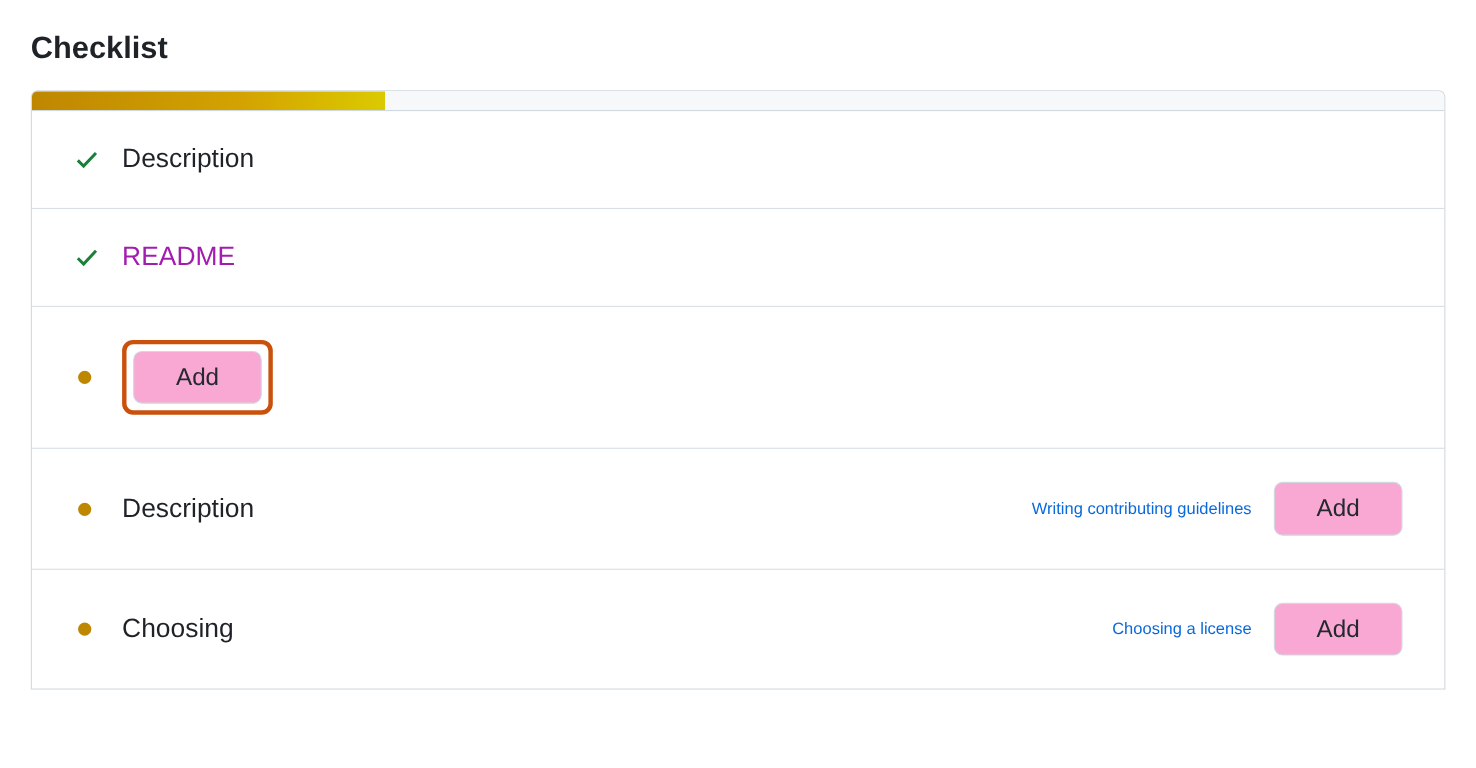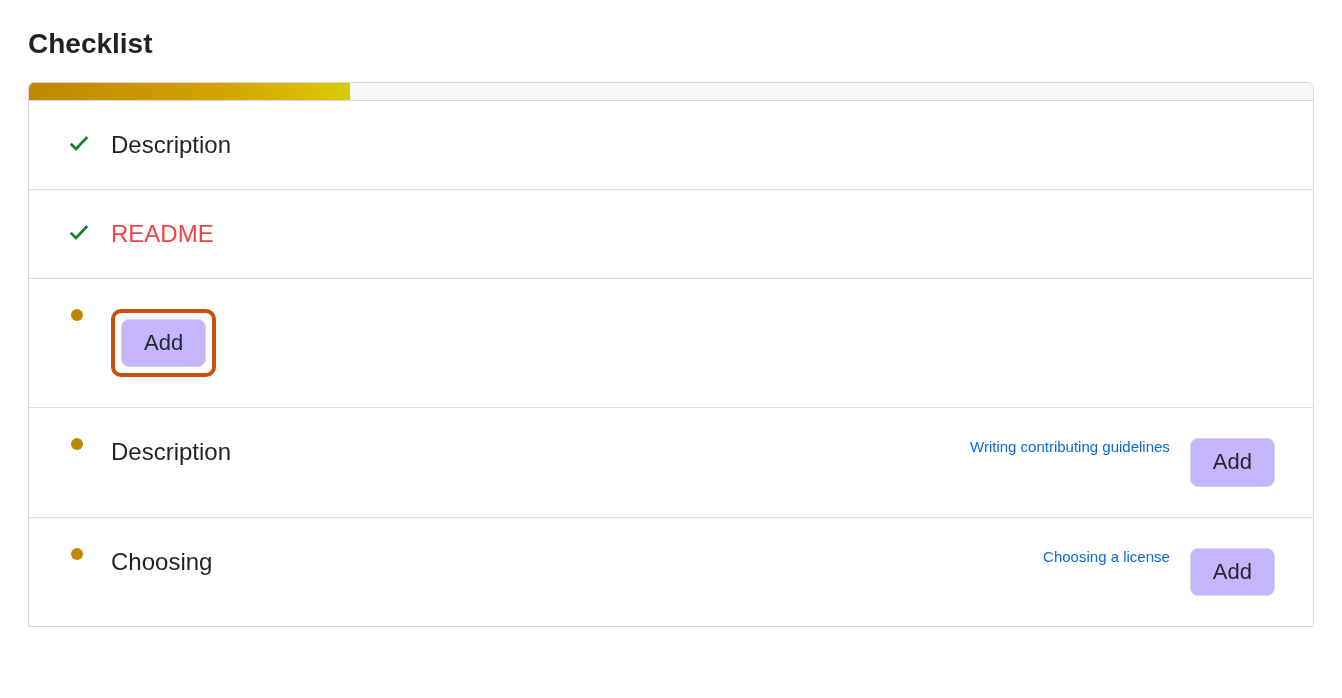--- a/index.html
+++ b/index.html
@@ -24,21 +24,21 @@
     background: #f6f8fa;
     border-bottom: 1px solid #d1d9e0;
     position: relative;
   }
   .progress-fill {
     height: 100%;
     background: linear-gradient(90deg, #bf8700 0%, #d4a300 60%, #dbca00 100%);
   }
   .row {
     display: flex;
-    align-items: flex-start;
+    align-items: center;
     padding: 30px 38px;
     border-bottom: 1px solid #d8dee4;
   }
   .row:last-child { border-bottom: none; }
   .status-icon {
     width: 28px;
     display: flex;
     align-items: center;
     justify-content: flex-start;
     margin-right: 16px;
@@ -55,37 +55,37 @@
   .label {
     font-size: 24px;
     font-weight: 400;
     flex: 1;
     color: #1f2328;
   }
   .label-link {
     font-size: 24px;
     font-weight: 400;
     flex: 1;
-    color: #ef4444;
+    color: #a21caf;
     text-decoration: none;
   }
   .hint-link {
     color: #0969da;
     font-size: 15px;
     margin-right: 20px;
     text-decoration: none;
   }
   .add-btn {
     font-size: 22px;
     font-weight: 500;
     color: #24292f;
-    background: #c4b5fd;
+    background: #f9a8d4;
     border: 1px solid #d1d9e0;
     border-radius: 8px;
-    padding: 10px 22px;
+    padding: 10px 38px;
     cursor: pointer;
     line-height: 1.2;
   }
   .highlight-frame {
     border: 4px solid #c9510c;
     border-radius: 10px;
     padding: 6px;
     display: inline-flex;
   }
 </style>

